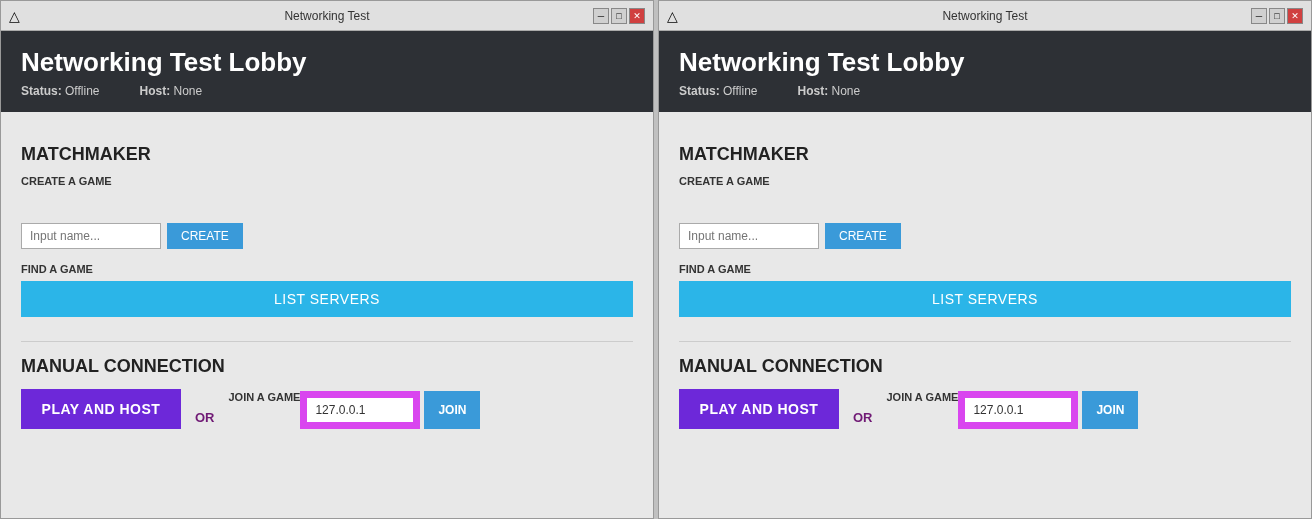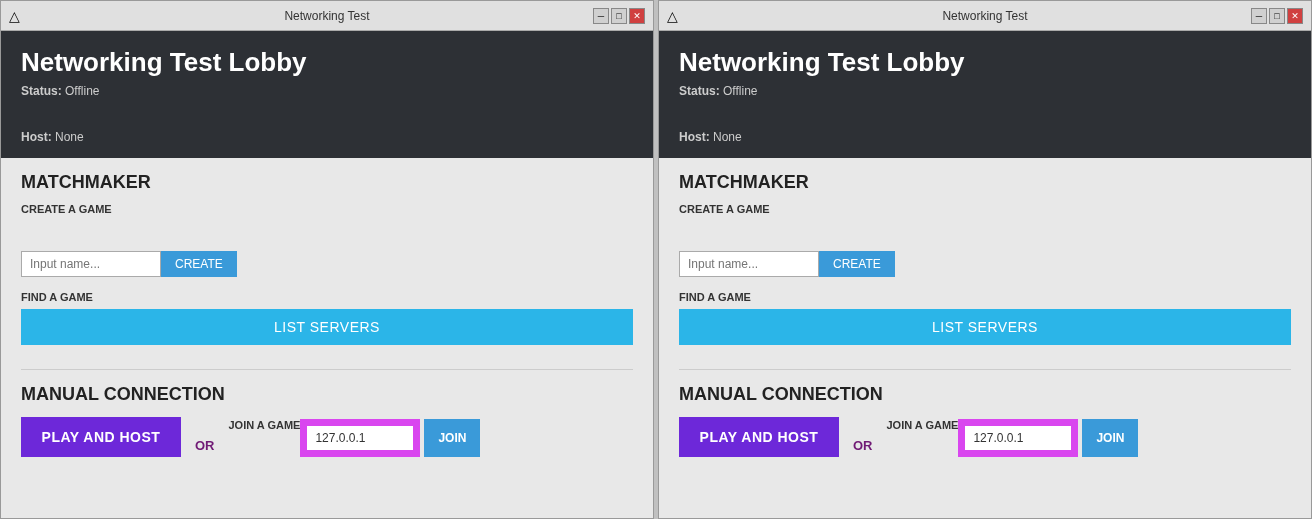--- a/index.html
+++ b/index.html
@@ -71,52 +71,52 @@
     }
 
     .header h1 {
       font-size: 26px;
       font-weight: bold;
       margin-bottom: 6px;
     }
 
     .header-info {
       display: flex;
-      gap: 32px;
+      gap: 40px;
       font-size: 12px;
       color: #ccc;
-      flex-direction: column;
     }
 
     .header-info span strong {
       color: #ccc;
       font-weight: bold;
     }
 
     .content {
-      padding: 14px 20px;
+      padding: 32px 20px;
       flex: 1;
     }
 
     .section-title {
       font-size: 18px;
       font-weight: bold;
       color: #222;
       margin-bottom: 10px;
     }
 
     .subsection-label {
       font-size: 11px;
       font-weight: bold;
       color: #333;
       margin-bottom: 6px;
     }
 
     .create-row {
       display: flex;
+      gap: 6px;
       margin-bottom: 14px;
       margin-top: 36px;
     }
 
     .input-name {
       padding: 5px 8px;
       border: 1px solid #aaa;
       background: white;
       font-size: 12px;
       color: #aaa;

